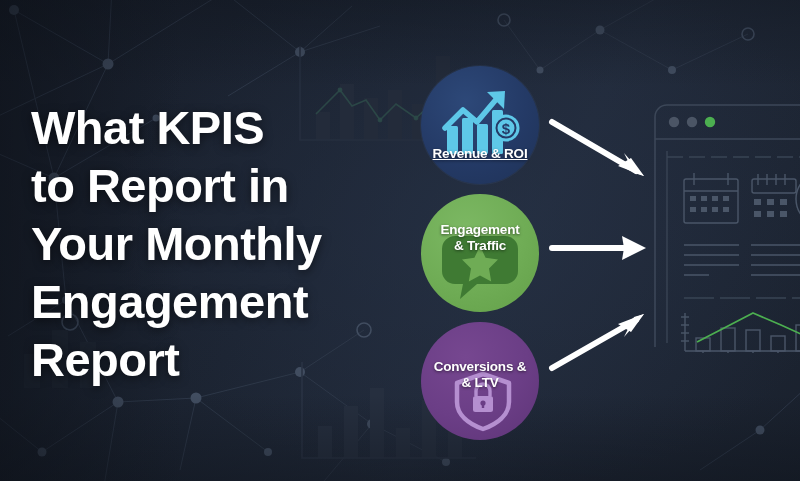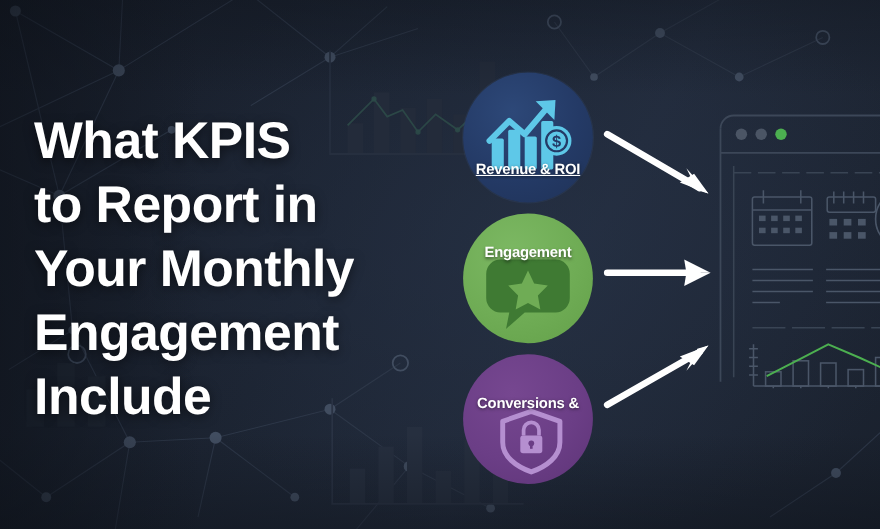--- a/index.html
+++ b/index.html
@@ -225,21 +225,21 @@
     </g>
   </svg>
 
   <div class="bg-dark-edge"></div>
 
   <h1 id="headline">
     <span class="hl-line">What KPIS</span>
     <span class="hl-line">to Report in</span>
     <span class="hl-line">Your Monthly</span>
     <span class="hl-line">Engagement</span>
-    <span class="hl-line">Include</span>
+    <span class="hl-line">Report</span>
   </h1>
 
   <div class="pillar" id="pillar-revenue">
     <svg class="pillar-art" viewBox="0 0 118 118" width="118" height="118">
       <g fill="#5ec8e8">
         <rect x="26" y="60" width="11" height="28" rx="1.5"></rect>
         <rect x="41" y="52" width="11" height="36" rx="1.5"></rect>
         <rect x="56" y="58" width="11" height="30" rx="1.5"></rect>
         <rect x="71" y="44" width="11" height="44" rx="1.5"></rect>
       </g>
@@ -255,33 +255,35 @@
   </div>
 
   <div class="pillar" id="pillar-engagement">
     <svg class="pillar-art" viewBox="0 0 118 118" width="118" height="118">
       <path d="M34,42 h50 a13,13 0 0 1 13,13 v22 a13,13 0 0 1 -13,13 h-28 l-17,15 l3,-15 h-8
                a13,13 0 0 1 -13,-13 v-22 a13,13 0 0 1 13,-13 z" fill="#3f7a33"></path>
       <path d="M59,52 L64.6,63.8 L77,65.6 L68,74.6 L70.2,87.4 L59,81.4 L47.8,87.4 L50,74.6 L41,65.6 L53.4,63.8 Z" fill="#6fac55"></path>
     </svg>
     <div class="pillar-label">
       <span style="display:block">Engagement</span>
+      <span style="display:block">&amp; Traffic</span>
     </div>
   </div>
 
   <div class="pillar" id="pillar-conversions">
     <svg class="pillar-art" viewBox="0 0 118 118" width="118" height="118">
       <path d="M62,52 L88,61 V80 C88,93 76,102 62,107 C48,102 36,93 36,80 V61 Z" fill="none" stroke="#b58fd0" stroke-width="4.5" stroke-linejoin="round"></path>
       <rect x="52" y="74" width="20" height="16" rx="2.5" fill="#b58fd0"></rect>
       <path d="M55,74 v-5 a7,7 0 0 1 14,0 v5" fill="none" stroke="#b58fd0" stroke-width="3.4"></path>
       <circle cx="62" cy="81" r="2.6" fill="#6b3e86"></circle>
       <rect x="60.8" y="81" width="2.4" height="5" fill="#6b3e86"></rect>
     </svg>
     <div class="pillar-label">
       <span style="display:block">Conversions &amp;</span>
+      <span style="display:block">&amp; LTV</span>
     </div>
   </div>
 
   <svg class="arrow" style="left:548px; top:112px;" width="108" height="70" viewBox="0 0 108 70">
     <path d="M4,10 L88,59" stroke="#ffffff" stroke-width="6" stroke-linecap="round" fill="none"></path>
     <path d="M96,64 L70,54 L83,46 Z" fill="#ffffff"></path>
     <path d="M96,64 L76,41 L86,61 Z" fill="#ffffff"></path>
   </svg>
 
   <svg class="arrow" style="left:548px; top:228px;" width="108" height="40" viewBox="0 0 108 40">

